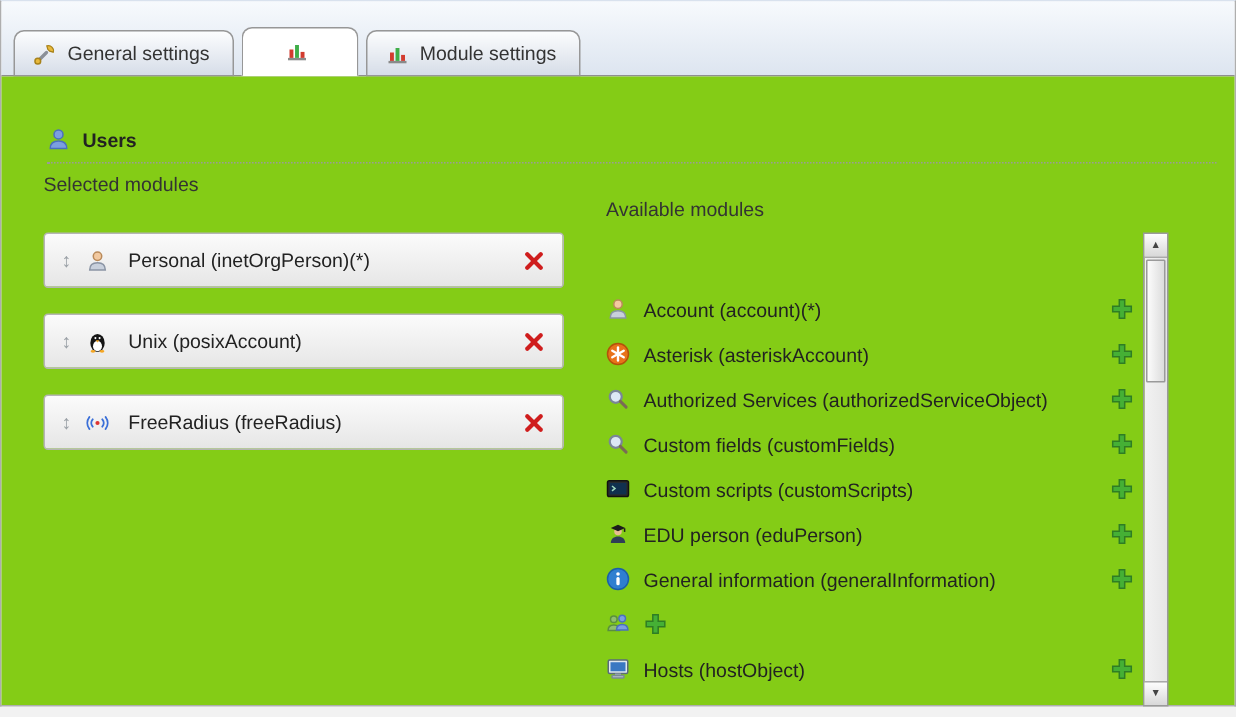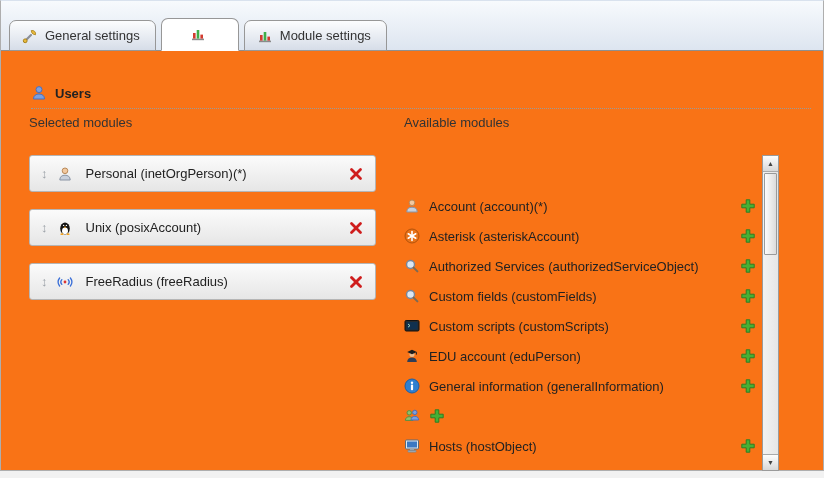--- a/index.html
+++ b/index.html
@@ -24,29 +24,29 @@
     display:flex;align-items:center;gap:7px;
     padding:7px 15px 7px 12px;height:31px;box-sizing:border-box;
     border:1px solid #979797;border-radius:7px 7px 0 0;
     background:linear-gradient(#fcfdfe,#d6dde8);
     color:#333;cursor:pointer;white-space:nowrap;
   }
   .tab.active{background:#fff;border-bottom-color:#fff;height:33px;flex-direction:column;}
   .icon16{width:16px;height:16px;flex:0 0 16px;display:inline-block;line-height:0;}
   .icon16 svg{width:16px;height:16px;display:block;}
   
-  .content{position:absolute;top:50px;left:0;right:0;height:419px;background:#f97316;}
+  .content{position:absolute;top:50px;left:0;right:0;height:419px;background:#84cc16;}
   .section-heading{
     position:absolute;left:30px;top:34px;right:12px;
     display:flex;align-items:center;gap:8px;
     font-weight:bold;padding-bottom:7px;border-bottom:1px dotted #9a9a9a;
   }
   .col-label{position:absolute;top:64px;color:#333;}
   .col-label.left{left:28px;}
-  .col-label.right{left:403px;}
+  .col-label.right{left:403px;margin-top:17px;}
   
   .selected-list{position:absolute;left:28px;top:104px;width:347px;}
   .sel-row{
     height:37px;margin-bottom:17px;box-sizing:border-box;
     border:1px solid #b5b5b5;border-radius:3px;
     background:linear-gradient(#fbfbfb,#e6e6e6);
     display:flex;align-items:center;padding:0 11px;cursor:move;
   }
   .drag{color:#9aa0a6;font-size:13px;margin-right:9px;cursor:grab;line-height:1;}
   .sel-row .icon16{margin-right:13px;}
@@ -290,21 +290,21 @@
 
       <div class="av-row">
         <span class="icon16">
           <svg viewBox="0 0 16 16">
               <circle cx="8" cy="6.4" r="2.5" fill="#e8bd92"></circle>
               <path d="M3.2 14c0-3 2.2-4.4 4.8-4.4s4.8 1.4 4.8 4.4z" fill="#2f3e57"></path>
               <path d="M3.2 4L8 1.8 12.8 4 8 6.2z" fill="#1c1c1c"></path>
               <line x1="12.4" y1="4.2" x2="12.4" y2="6.6" stroke="#1c1c1c"></line>
             </svg>
         </span>
-        <span class="av-label">EDU account (eduPerson)</span>
+        <span class="av-label">EDU person (eduPerson)</span>
         <button class="icon-btn">
           <svg viewBox="0 0 16 16">
               <path d="M6.2 1.8h3.6v4.4h4.4v3.6H9.8v4.4H6.2V9.8H1.8V6.2h4.4z" fill="#45b035" stroke="#2f7d24"></path>
             </svg>
         </button>
       </div>
 
       <div class="av-row">
         <span class="icon16">
           <svg viewBox="0 0 16 16">

